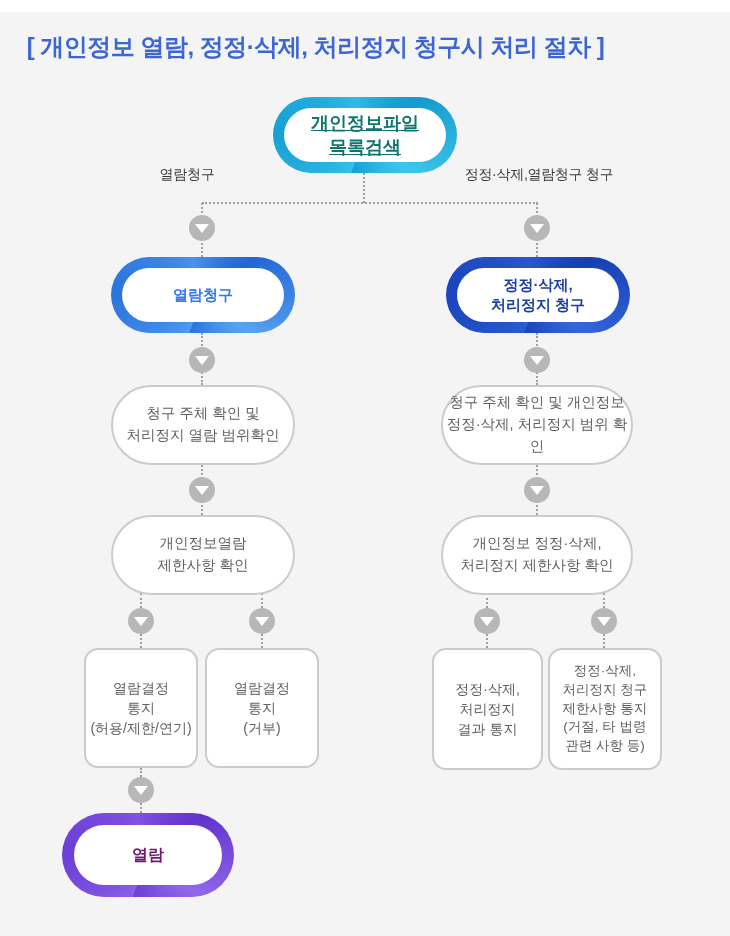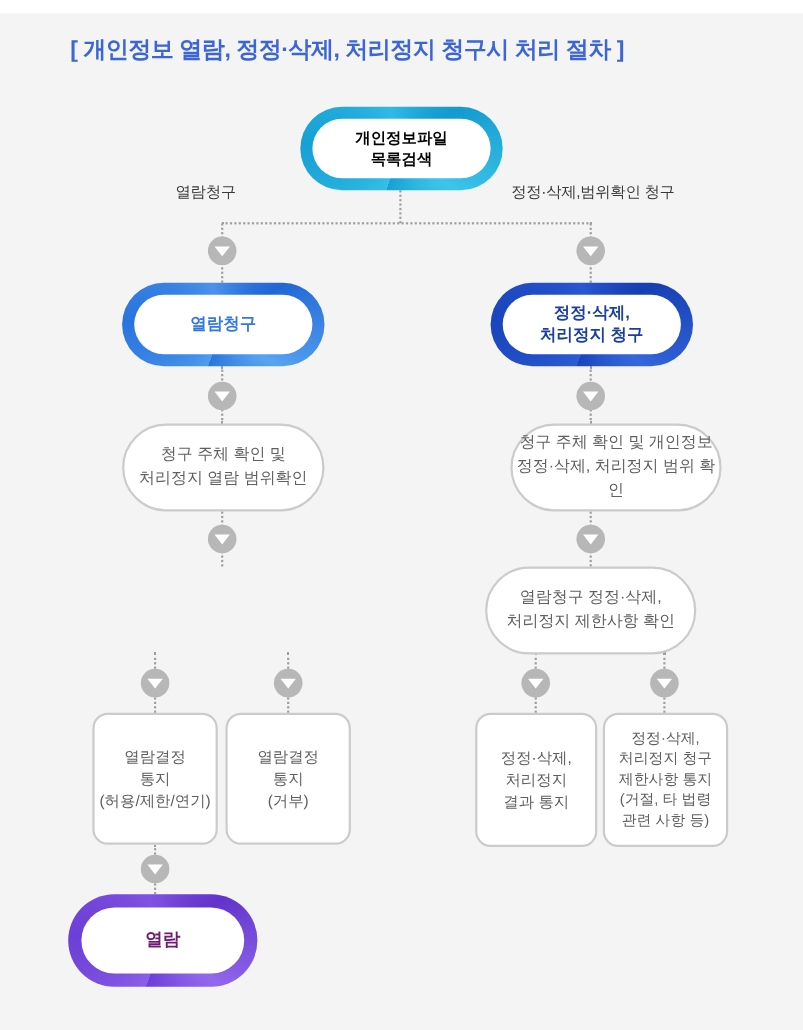--- a/index.html
+++ b/index.html
@@ -12,21 +12,21 @@
     width:730px;height:936px;
     background:#f4f4f4;
     overflow:hidden;
   }
   .top-strip{
     position:absolute;left:0;top:0;width:730px;height:12px;background:#ffffff;
   }
   .title{
     position:absolute;left:0;top:31px;width:631px;
     text-align:center;
-    font-size:21px;font-weight:bold;color:#3b66d4;
+    font-size:24px;font-weight:bold;color:#3b66d4;
     letter-spacing:-0.5px;
   }
   
   .vline{position:absolute;width:0;border-left:2px dotted #9f9f9f;}
   .hline{position:absolute;height:0;border-top:2px dotted #9f9f9f;}
   
   .dot{
     position:absolute;width:26px;height:26px;border-radius:50%;
     background:#b7b7b7;
   }
@@ -40,21 +40,21 @@
   .pill{
     position:absolute;border-radius:60px;box-sizing:border-box;padding:11px;
   }
   .pill-inner{
     width:100%;height:100%;background:#ffffff;border-radius:60px;
     display:flex;align-items:center;justify-content:center;
     text-align:center;white-space:pre-line;
     font-weight:bold;line-height:1.35;
   }
   .pill-cyan{background:conic-gradient(from 200deg,#35c0e8,#17a0d4,#2fbae6,#149ace,#3cc6ea,#17a0d4);}
-  .pill-cyan .pill-inner{color:#000000;font-size:14px;}
+  .pill-cyan .pill-inner{color:#0f766e;font-size:18px;text-decoration:underline;}
   .pill-blue{background:conic-gradient(from 200deg,#4f9cef,#2a74de,#4a92ec,#2166d6,#57a4f1,#2a74de);}
   .pill-blue .pill-inner{color:#3478e2;font-size:15px;}
   .pill-navy{background:conic-gradient(from 200deg,#2c5dd6,#1a45bc,#2a58d2,#163eb2,#3466dc,#1a45bc);}
   .pill-navy .pill-inner{color:#1c3f9e;font-size:15px;}
   .pill-purple{background:conic-gradient(from 200deg,#8a60e8,#6c3fd6,#8152e2,#6234cc,#9168ec,#6c3fd6);padding:12px;}
   .pill-purple .pill-inner{color:#701a75;font-size:16px;}
   
   .oval{
     position:absolute;background:#ffffff;border:2px solid #cbcbcb;border-radius:42px;
     box-sizing:border-box;
@@ -105,41 +105,43 @@
   <div class="dot" style="left:524px;top:347px;"></div>
   <div class="dot" style="left:189px;top:477px;"></div>
   <div class="dot" style="left:524px;top:477px;"></div>
   <div class="dot" style="left:128px;top:608px;"></div>
   <div class="dot" style="left:249px;top:608px;"></div>
   <div class="dot" style="left:474px;top:608px;"></div>
   <div class="dot" style="left:591px;top:608px;"></div>
   <div class="dot" style="left:128px;top:777px;"></div>
 
   <div class="branch-label" style="left:132px;top:166px;width:110px;">열람청구</div>
-  <div class="branch-label" style="left:459px;top:166px;width:160px;">정정·삭제,범위확인 청구</div>
+  <div class="branch-label" style="left:459px;top:166px;width:160px;">정정·삭제,열람청구 청구</div>
 
   <div class="pill pill-cyan" style="left:273px;top:97px;width:184px;height:76px;">
     <div class="pill-inner">개인정보파일
 목록검색</div>
   </div>
 
   <div class="pill pill-blue" style="left:111px;top:257px;width:184px;height:76px;">
     <div class="pill-inner">열람청구</div>
   </div>
   <div class="pill pill-navy" style="left:446px;top:257px;width:184px;height:76px;">
     <div class="pill-inner">정정·삭제,
 처리정지 청구</div>
   </div>
 
   <div class="oval" style="left:111px;top:385px;width:184px;height:80px;">청구 주체 확인 및
 처리정지 열람 범위확인</div>
-  <div class="oval" style="left:464px;top:385px;width:192px;height:80px;">청구 주체 확인 및 개인정보
+  <div class="oval" style="left:441px;top:385px;width:192px;height:80px;">청구 주체 확인 및 개인정보
 정정·삭제, 처리정지 범위 확인</div>
 
-  <div class="oval" style="left:441px;top:515px;width:192px;height:80px;">열람청구 정정·삭제,
+  <div class="oval" style="left:111px;top:515px;width:184px;height:80px;">개인정보열람
+제한사항 확인</div>
+  <div class="oval" style="left:441px;top:515px;width:192px;height:80px;">개인정보 정정·삭제,
 처리정지 제한사항 확인</div>
 
   <div class="rbox" style="left:84px;top:648px;width:114px;height:120px;">열람결정
 통지
 (허용/제한/연기)</div>
   <div class="rbox" style="left:205px;top:648px;width:114px;height:120px;">열람결정
 통지
 (거부)</div>
   <div class="rbox" style="left:432px;top:648px;width:111px;height:122px;">정정·삭제,
 처리정지

